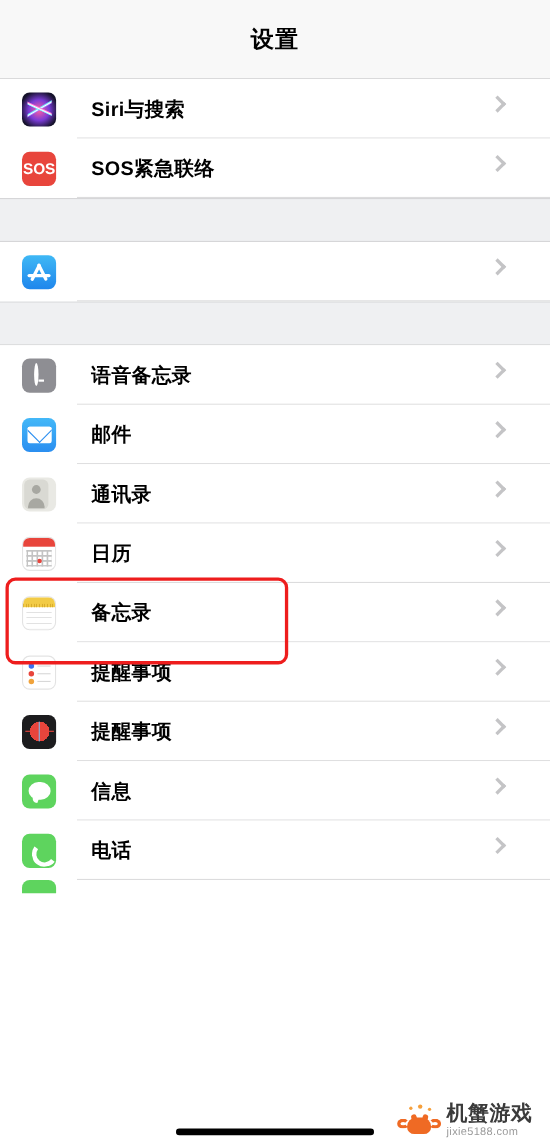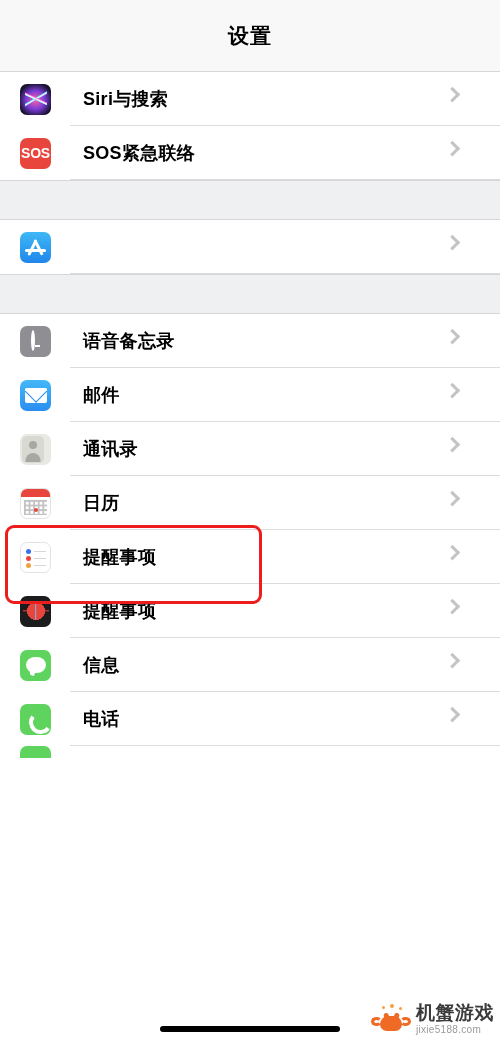--- a/index.html
+++ b/index.html
@@ -222,21 +222,21 @@
   }
 
   
   .home-ind{
     position:absolute; left:50%; transform:translateX(-50%);
     bottom:11px; width:180px; height:6px; background:#000; border-radius:3px; z-index:30;
   }
 
   
   .watermark{
-    position:absolute; right:6px; bottom:8px; z-index:35;
+    position:absolute; right:16px; bottom:8px; z-index:35;
     display:flex; align-items:center; gap:5px;
   }
   .wm-crab{ position:relative; width:40px; height:28px; flex:0 0 40px; }
   .wm-crab .shell{
     position:absolute; left:9px; bottom:2px; width:22px; height:15px;
     background:#ef6a24; border-radius:11px 11px 9px 9px;
   }
   .wm-crab .eye{ position:absolute; bottom:13px; width:5px; height:7px; background:#ef6a24; border-radius:3px; }
   .wm-crab .e1{ left:13px; transform:rotate(-14deg);} .wm-crab .e2{ left:23px; transform:rotate(14deg);}
   .wm-crab .claw{ position:absolute; bottom:7px; width:11px; height:9px; border:3.4px solid #ef6a24; border-radius:50%; border-right-color:transparent; }
@@ -344,20 +344,30 @@
           <span class="top"></span>
             <span class="grid"></span>
             <span class="dot"></span>
         </div>
         <div class="row-label">日历</div>
         <div class="chev-wrap">
             <span class="chev"></span>
           </div>
       </div>
 
+      <div class="row">
+        <div class="icon ic-notes">
+          <span class="top"></span>
+            <span class="lines"></span>
+        </div>
+        <div class="row-label">备忘录</div>
+        <div class="chev-wrap">
+            <span class="chev"></span>
+          </div>
+      </div>
 
       <div class="row">
         <div class="icon ic-rem">
           <i class="r r1"></i>
             <i class="l l1"></i>
           <i class="r r2"></i>
             <i class="l l2"></i>
           <i class="r r3"></i>
             <i class="l l3"></i>
         </div>

